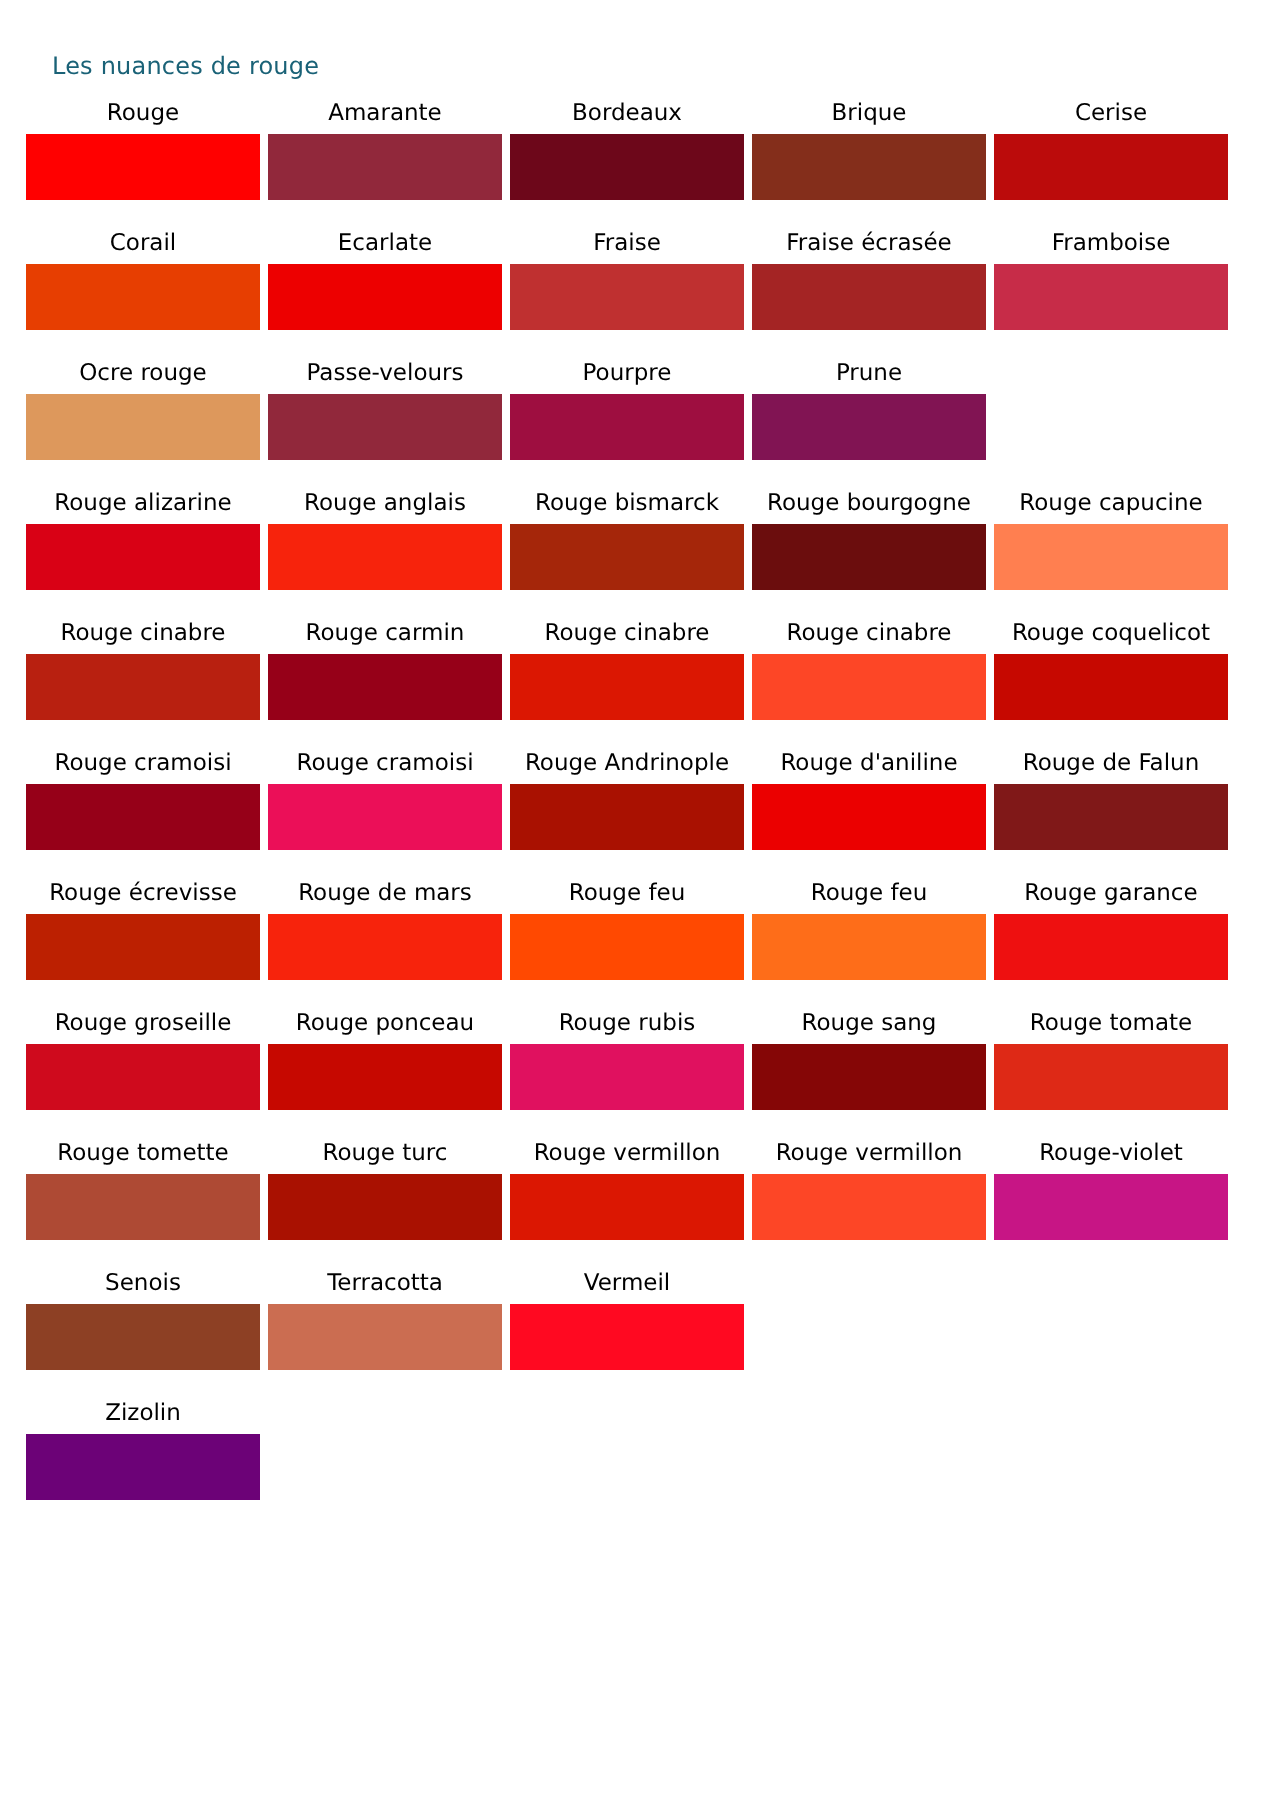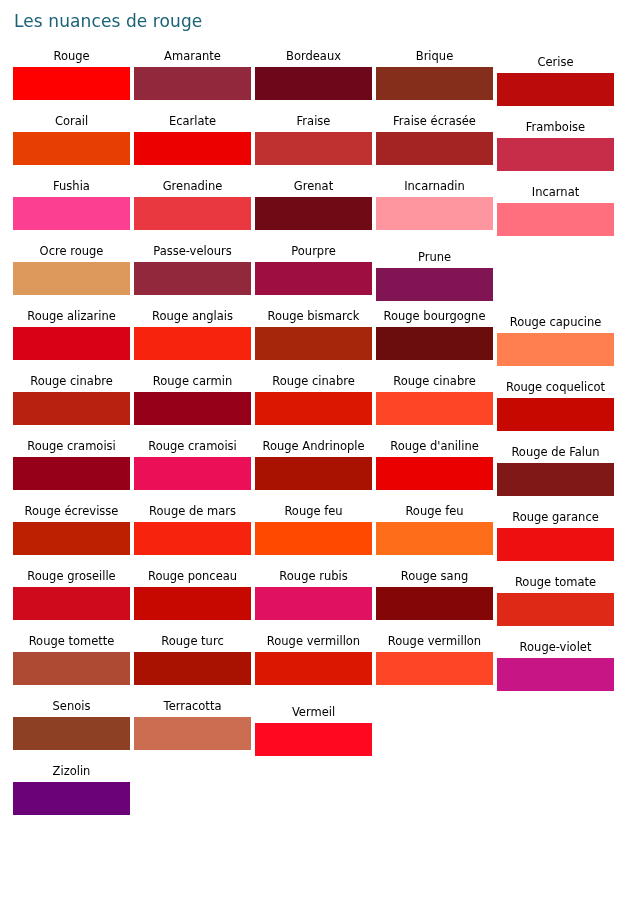--- a/index.html
+++ b/index.html
@@ -11,25 +11,25 @@
     width: 635px;
     height: 900px;
     font-family: "DejaVu Sans", "Liberation Sans", sans-serif;
     overflow: hidden;
     position: relative;
   }
   #page-title {
     position: absolute;
     left: 14px;
     top: 8px;
-    font-size: 17px;
+    font-size: 12px;
     font-weight: normal;
     letter-spacing: 0.1px;
     color: #1a6277;
-    margin: 0;
+    margin: 12px;
     line-height: 26px;
     white-space: nowrap;
   }
   #swatch-grid {
     position: absolute;
     left: 13px;
     top: 46px;
     width: 609px;
   }
   .swatch-row {
@@ -37,21 +37,21 @@
     flex-direction: row;
     height: 65px;
   }
   .swatch-cell {
     width: 117px;
     margin-right: 4px;
     display: flex;
     flex-direction: column;
     align-items: center;
   }
-  .swatch-cell:last-child { margin-right: 0; justify-content: center; }
+  .swatch-cell:last-child { margin-right: 0; }
   .swatch-label {
     font-size: 11.5px;
     line-height: 12px;
     color: #000000;
     text-align: center;
     height: 14px;
     padding-top: 4px;
     white-space: nowrap;
     overflow: visible;
   }
@@ -108,42 +108,20 @@
         <div class="swatch-label">Fraise écrasée</div>
         <div class="swatch-chip" style="background-color: rgb(164, 36, 36);"></div>
       </div>
       <div class="swatch-cell">
         <div class="swatch-label">Framboise</div>
         <div class="swatch-chip" style="background-color: rgb(199, 44, 72);"></div>
       </div>
     </div>
     <div class="swatch-row">
       <div class="swatch-cell">
-        <div class="swatch-label">Fushia</div>
-        <div class="swatch-chip" style="background-color: rgb(253, 63, 146);"></div>
-      </div>
-      <div class="swatch-cell">
-        <div class="swatch-label">Grenadine</div>
-        <div class="swatch-chip" style="background-color: rgb(233, 56, 63);"></div>
-      </div>
-      <div class="swatch-cell">
-        <div class="swatch-label">Grenat</div>
-        <div class="swatch-chip" style="background-color: rgb(110, 11, 20);"></div>
-      </div>
-      <div class="swatch-cell">
-        <div class="swatch-label">Incarnadin</div>
-        <div class="swatch-chip" style="background-color: rgb(254, 150, 160);"></div>
-      </div>
-      <div class="swatch-cell">
-        <div class="swatch-label">Incarnat</div>
-        <div class="swatch-chip" style="background-color: rgb(255, 111, 125);"></div>
-      </div>
-    </div>
-    <div class="swatch-row">
-      <div class="swatch-cell">
         <div class="swatch-label">Ocre rouge</div>
         <div class="swatch-chip" style="background-color: rgb(221, 152, 92);"></div>
       </div>
       <div class="swatch-cell">
         <div class="swatch-label">Passe-velours</div>
         <div class="swatch-chip" style="background-color: rgb(145, 40, 59);"></div>
       </div>
       <div class="swatch-cell">
         <div class="swatch-label">Pourpre</div>
         <div class="swatch-chip" style="background-color: rgb(158, 14, 64);"></div>

